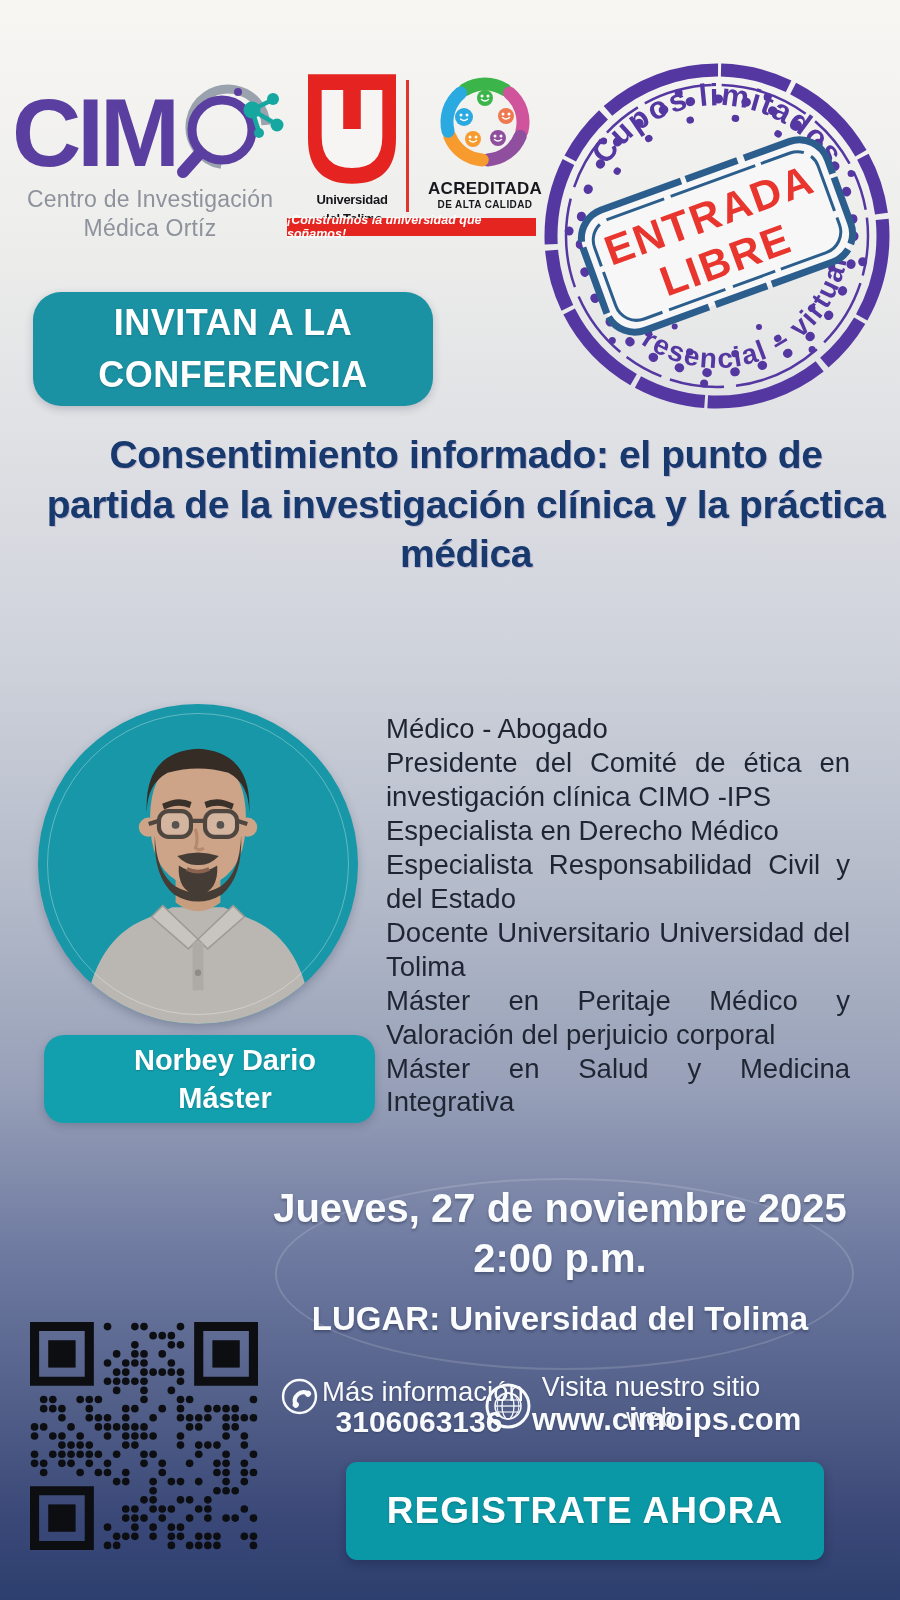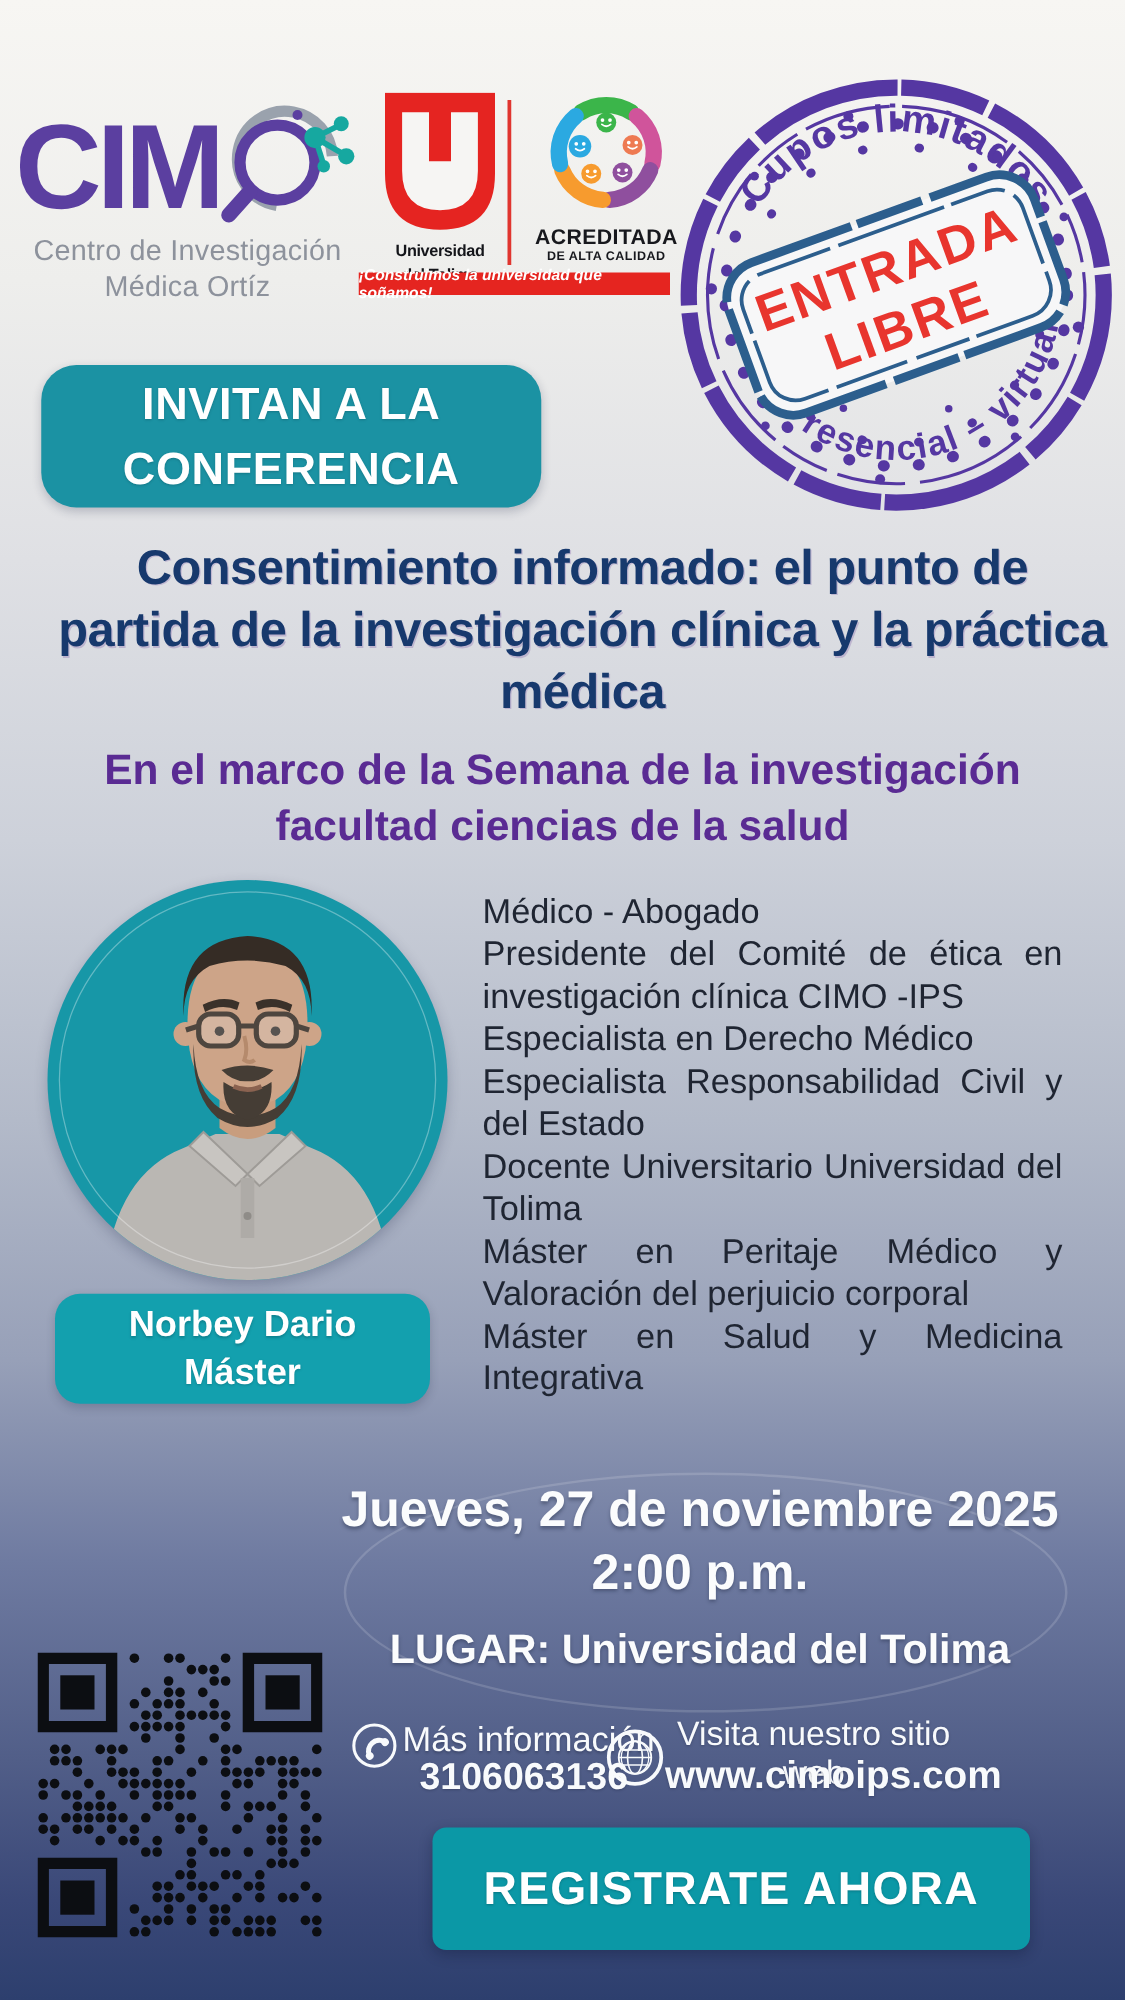--- a/index.html
+++ b/index.html
@@ -35,21 +35,21 @@
     font-size:34px;line-height:1.32;}
   
   .photo{left:38px;top:704px;width:320px;height:320px;border-radius:50%;background:#1797a7;
     overflow:hidden;box-shadow:0 4px 10px rgba(30,40,70,.25);}
   .photo::after{content:"";position:absolute;inset:9px;border-radius:50%;
     border:1.5px solid rgba(255,255,255,.33);}
   .photo svg{position:absolute;inset:0;width:100%;height:100%;}
   .namebox{left:44px;top:1035px;width:300px;height:88px;background:#13a0ae;border-radius:20px;
     display:flex;flex-direction:column;align-items:center;justify-content:center;color:#fff;
     font-weight:bold;font-size:29px;line-height:1.32;box-shadow:0 3px 8px rgba(30,40,70,.22);
-    text-shadow:0 1px 2px rgba(0,40,50,.25);}
+    text-shadow:0 1px 2px rgba(0,40,50,.25);padding-left:31px;}
   .bio{left:386px;top:712px;width:464px;color:#1f2532;font-size:27.5px;line-height:1.235;}
   .bio p{margin:0;text-align:justify;}
   
   .ring{left:275px;top:1178px;width:575px;height:188px;border:2px solid rgba(255,255,255,.15);
     border-radius:50%;}
   .date{left:230px;top:1183px;width:660px;text-align:center;color:#fbfcfd;font-weight:bold;
     font-size:40px;line-height:1.25;text-shadow:0 2px 3px rgba(15,22,45,.35);}
   .lugar{left:240px;top:1300px;width:640px;text-align:center;color:#fbfcfd;font-weight:bold;
     font-size:33px;text-shadow:0 2px 3px rgba(15,22,45,.35);}
   
@@ -186,21 +186,20 @@
       </g>
     </svg>
   </div>
 
   <div class="abs invite">
     <div>INVITAN A LA</div>
     <div>CONFERENCIA</div>
   </div>
 
   <div class="abs title">Consentimiento informado: el punto de partida de la investigación clínica y la práctica médica</div>
-  <div class="abs subtitle">En el marco de la Semana de la investigación facultad ciencias de la salud</div>
 
   <div class="abs photo">
     <svg viewBox="0 0 100 100">
       <path d="M14,102 Q16,74 34,67 L42,63.5 H58 L66,67 Q84,74 86,102 Z" fill="#bab7b3"></path>
       <path d="M39,63 L50,73.5 L47,76.5 L35.5,66.5 Z" fill="#c8c5c1" stroke="#9e9b97" stroke-width="0.5"></path>
       <path d="M61,63 L50,73.5 L53,76.5 L64.5,66.5 Z" fill="#c8c5c1" stroke="#9e9b97" stroke-width="0.5"></path>
       <rect x="48.3" y="74.5" width="3.4" height="15" fill="#aeaba7"></rect>
       <circle cx="50" cy="84" r="1" fill="#8f8c88"></circle>
       <path d="M43,50 h14 v12 q-7,5.5 -14,0 Z" fill="#c89d7e"></path>
       <ellipse cx="50" cy="52.5" rx="7" ry="3" fill="#b58a6c" opacity="0.55"></ellipse>

